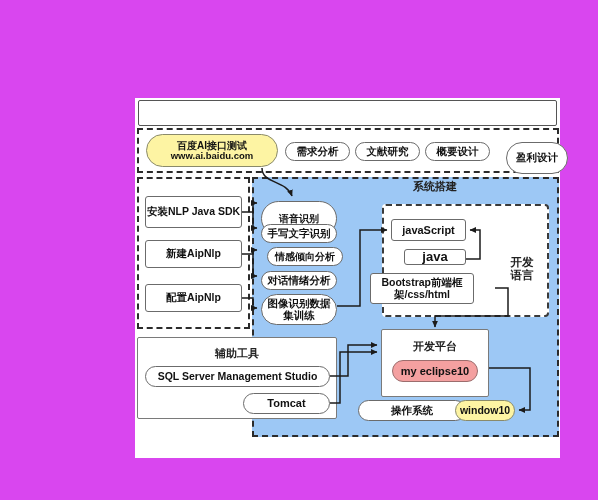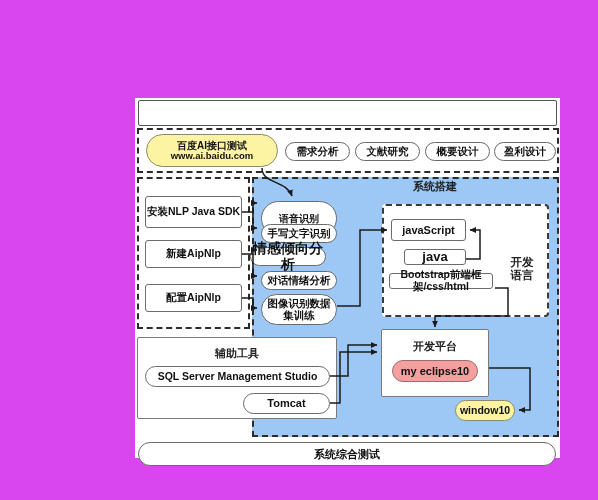--- a/index.html
+++ b/index.html
@@ -57,67 +57,67 @@
   <div class="dashbox" style="left:137px;top:128px;width:422px;height:45px;"></div>
 
   <div class="node pill yellow" style="left:146px;top:134px;width:132px;height:33px;font-size:10px;flex-direction:column;">
     <span>百度AI接口测试</span>
     <span style="font-size:9.5px;">www.ai.baidu.com</span>
   </div>
 
   <div class="node pill" style="left:285px;top:142px;width:65px;height:19px;font-size:10.5px;">需求分析</div>
   <div class="node pill" style="left:355px;top:142px;width:65px;height:19px;font-size:10.5px;">文献研究</div>
   <div class="node pill" style="left:425px;top:142px;width:65px;height:19px;font-size:10.5px;">概要设计</div>
-  <div class="node pill" style="left:494px;top:142px;width:62px;height:19px;font-size:10.5px;">盈利设计</div>
+  <div class="node pill" style="left:506px;top:142px;width:62px;height:32px;font-size:10.5px;">盈利设计</div>
 
   <div class="dashbox" style="left:137px;top:177px;width:113px;height:152px;"></div>
 
   <div class="node rect" style="left:145px;top:196px;width:97px;height:32px;font-size:10.5px;">
     <span>安装NLP Java SDK</span>
   </div>
   <div class="node rect" style="left:145px;top:240px;width:97px;height:28px;font-size:10.5px;">
     <span>新建AipNlp</span>
   </div>
   <div class="node rect" style="left:145px;top:284px;width:97px;height:28px;font-size:10.5px;">
     <span>配置AipNlp</span>
   </div>
 
   <div class="bluepanel" style="left:252px;top:177px;width:307px;height:260px;"></div>
 
   <div class="caption" style="left:380px;top:180px;width:110px;font-size:11px;">系统搭建</div>
 
   <div class="node pill" style="left:261px;top:201px;width:76px;height:35px;font-size:10px;">语音识别</div>
   <div class="node pill" style="left:261px;top:224px;width:76px;height:19px;font-size:10.5px;">手写文字识别</div>
-  <div class="node pill" style="left:250px;top:247px;width:76px;height:19px;font-size:14px;">情感倾向分析</div>
+  <div class="node pill" style="left:267px;top:247px;width:76px;height:19px;font-size:10px;">情感倾向分析</div>
   <div class="node pill" style="left:261px;top:271px;width:76px;height:19px;font-size:10.5px;">对话情绪分析</div>
   <div class="node pill" style="left:261px;top:294px;width:76px;height:31px;font-size:10.5px;padding:0 4px;">图像识别数据集训练</div>
 
   <div class="innerdash" style="left:382px;top:204px;width:167px;height:113px;"></div>
 
   <div class="caption" style="left:500px;top:224px;width:44px;font-size:11.5px;margin-top:32px;">
     <div>开发</div>
     <div>语言</div>
   </div>
 
   <div class="node rect" style="left:391px;top:219px;width:75px;height:22px;font-size:11px;">javaScript</div>
   <div class="node rect" style="left:404px;top:249px;width:62px;height:16px;font-size:13px;">java</div>
-  <div class="node rect" style="left:389px;top:273px;width:104px;height:16px;font-size:10.5px;padding:7px 3px;">Bootstrap前端框架/css/html</div>
+  <div class="node rect" style="left:370px;top:273px;width:104px;height:31px;font-size:10.5px;padding:7px 3px;">Bootstrap前端框架/css/html</div>
 
   <div class="plainbox" style="left:381px;top:329px;width:108px;height:68px;"></div>
   <div class="caption" style="left:381px;top:340px;width:108px;font-size:11px;">开发平台</div>
   <div class="node pill pink" style="left:392px;top:360px;width:86px;height:22px;font-size:11px;">my eclipse10</div>
 
+  <div class="node pill" style="left:358px;top:400px;width:108px;height:21px;font-size:10.5px;">操作系统</div>
   <div class="node pill yellow" style="left:455px;top:400px;width:60px;height:21px;font-size:10.5px;">window10</div>
 
   <div class="plainbox" style="left:137px;top:337px;width:200px;height:82px;"></div>
   <div class="caption" style="left:137px;top:347px;width:200px;font-size:11px;">辅助工具</div>
   <div class="node pill" style="left:145px;top:366px;width:185px;height:21px;font-size:10.5px;">SQL Server Management Studio</div>
   <div class="node pill" style="left:243px;top:393px;width:87px;height:21px;font-size:11px;">Tomcat</div>
 
-  <div class="node pill" style="left:138px;top:442px;width:418px;height:24px;font-size:11px;border-width:1.5px;">系统综合测试</div>
 
   <svg class="wires">
     <defs>
       <marker id="ah" markerWidth="7" markerHeight="7" refX="6" refY="3.2" orient="auto" markerUnits="userSpaceOnUse">
         <path d="M0,0.3 L6.4,3.2 L0,6.1 z" fill="#1b1b1b"></path>
       </marker>
     </defs>
     <g fill="none" stroke="#1b1b1b" stroke-width="1.5">
 
       <path d="M262,168 C262,184 286,180 292,196" marker-end="url(#ah)"></path>

